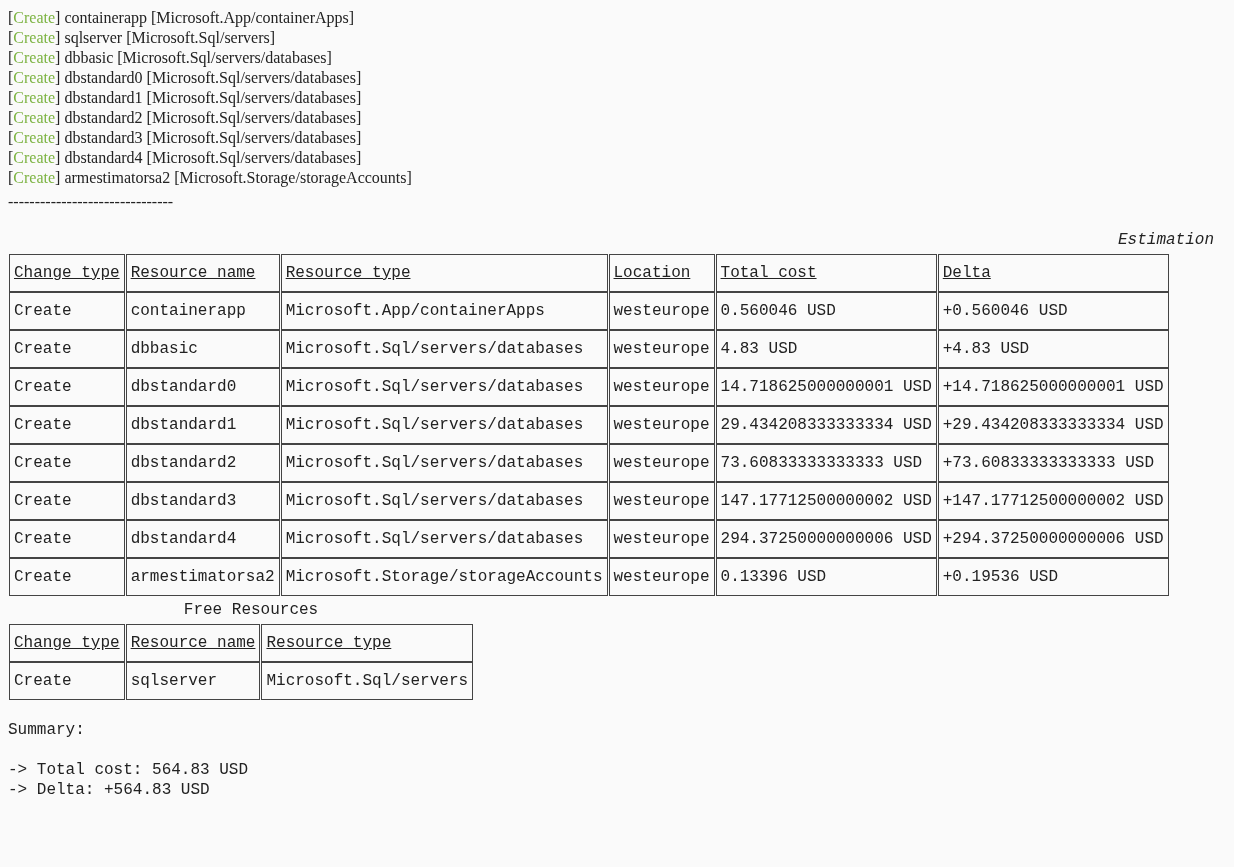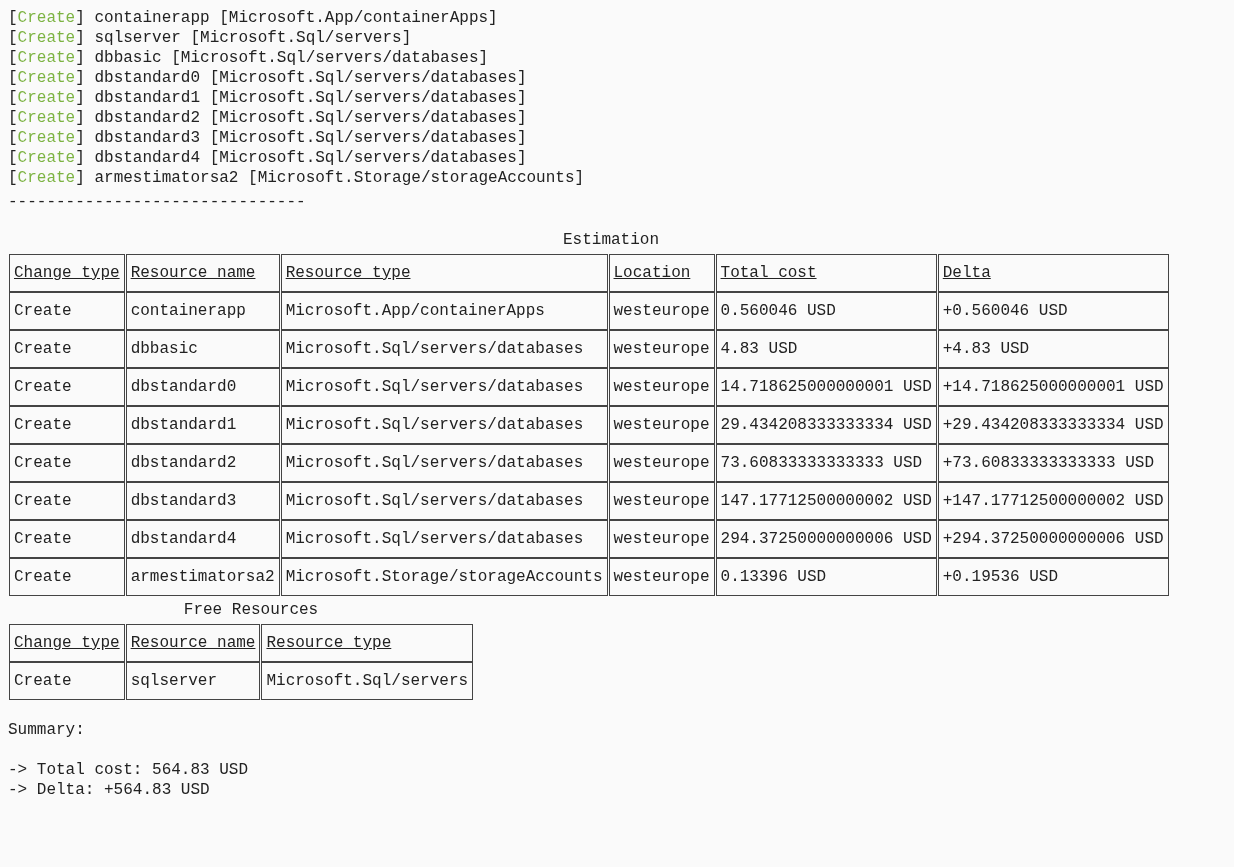--- a/index.html
+++ b/index.html
@@ -7,20 +7,21 @@
       font-size: 16px;
       line-height: 1.25;
       background: #fafafa;
       color: #222;
       margin: 0;
       padding: 8px;
       white-space: nowrap;
     }
     .log-line {
       white-space: pre;
+      font-family: Liberation Serif, serif;
     }
     .create-tag {
       color: #7cb342;
     }
     .divider {
       margin: 4px 0 18px 0;
       letter-spacing: 0;
     }
     .table-title {
       font-family: inherit;
@@ -61,21 +62,21 @@
     <div class="log-line">[<span class="create-tag">Create</span>] dbstandard1 [Microsoft.Sql/servers/databases]</div>
     <div class="log-line">[<span class="create-tag">Create</span>] dbstandard2 [Microsoft.Sql/servers/databases]</div>
     <div class="log-line">[<span class="create-tag">Create</span>] dbstandard3 [Microsoft.Sql/servers/databases]</div>
     <div class="log-line">[<span class="create-tag">Create</span>] dbstandard4 [Microsoft.Sql/servers/databases]</div>
     <div class="log-line">[<span class="create-tag">Create</span>] armestimatorsa2 [Microsoft.Storage/storageAccounts]</div>
   </div>
 
 <div class="log-line divider">-------------------------------</div>
 
 <div id="estimation-block">
-    <div class="table-title" style="width: 1206px; text-align: center;">Estimation</div>
+    <div class="table-title" style="width: 1206px; text-align: right; font-style: italic;">Estimation</div>
     <table>
       <thead>
         <tr>
           <th>Change type</th>
           <th>Resource name</th>
           <th>Resource type</th>
           <th>Location</th>
           <th>Total cost</th>
           <th>Delta</th>
         </tr>

